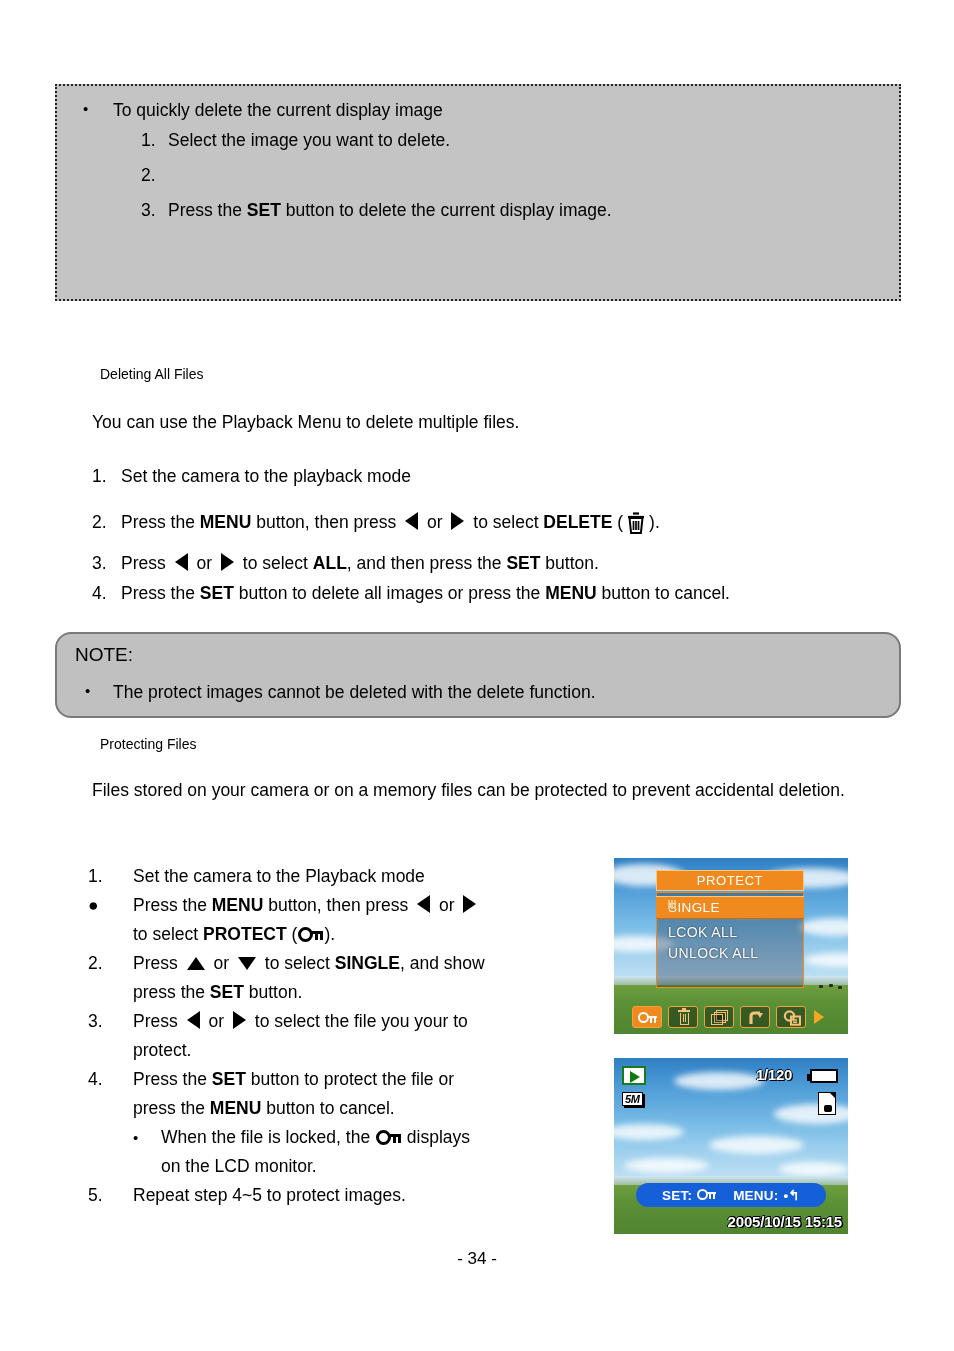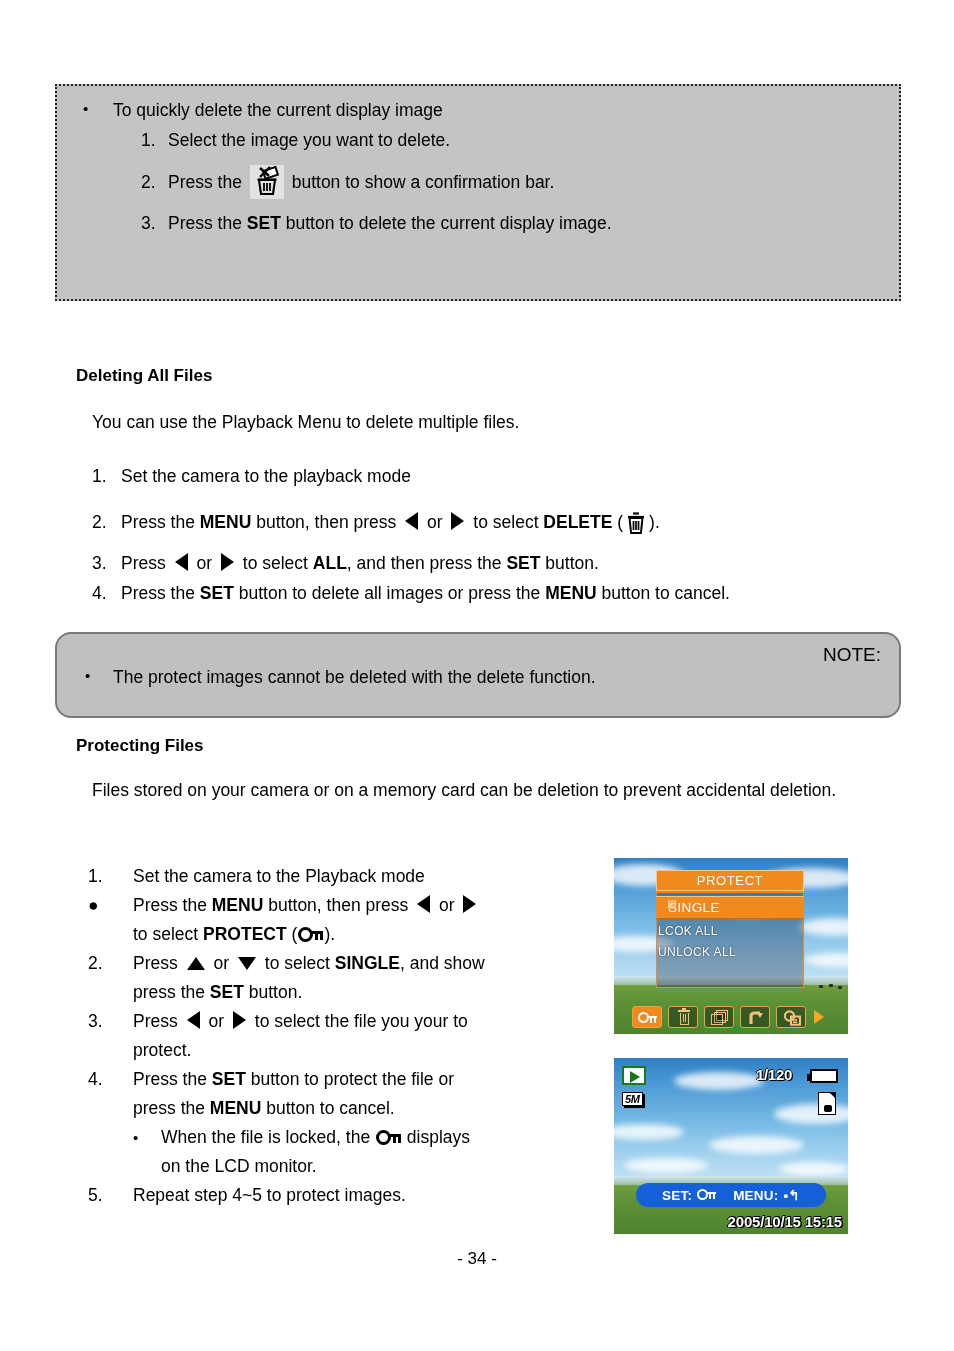--- a/index.html
+++ b/index.html
@@ -104,23 +104,23 @@
   .lock-txt .tooth2 {
     position: absolute; left: 21.6px; top: 7px;
     width: 3.2px; height: 7px; background: #000;
   }
 
   .bold { font-weight: bold; }
 
   
   .sec-head {
     position: absolute;
-    left: 76px;
-    font-size: 17px;
-    font-weight: bold;
+    left: 100px;
+    font-size: 14px;
+    font-weight: normal;
   }
   .para {
     position: absolute;
     left: 92px;
     font-size: 17.5px;
     line-height: 29px;
   }
   .olist { position: absolute; left: 92px; font-size: 17.5px; }
   .olist .row { display: flex; align-items: baseline; margin-bottom: 9px; }
   .olist .row .num { width: 29px; flex: none; }
@@ -128,21 +128,21 @@
   
   .note-box {
     position: absolute;
     left: 55px; top: 632px;
     width: 846px; height: 86px;
     background: #c0c0c0;
     border: 2px solid #7a7a7a;
     border-radius: 16px;
     padding: 10px 18px 0 18px;
   }
-  .note-title { text-align: right; font-size: 19px; margin-bottom: 1px; }
+  .note-title { text-align: left; font-size: 19px; margin-bottom: 16px; }
   .note-bullet { display: flex; font-size: 17.5px; margin-left: 10px; }
   .note-bullet .dot { width: 28px; flex: none; font-size: 15px; }
 
   
   .psteps { position: absolute; left: 88px; top: 862px; width: 470px; font-size: 17.5px; }
   .psteps .row { display: flex; align-items: baseline; line-height: 29px; }
   .psteps .row .num { width: 45px; flex: none; }
   .psteps .row .txt { flex: 1; }
   .psteps .subrow { display: flex; align-items: baseline; line-height: 29px; margin-left: 45px; }
   .psteps .subrow .dot { width: 28px; flex: none; font-size: 15px; }
@@ -198,22 +198,22 @@
     color: #fff; font-size: 13.5px; letter-spacing: .4px;
   }
   .pm-scroll {
     position: absolute; right: 3px; top: 9px;
     width: 9px; height: 9px;
     background:
       linear-gradient(90deg, #f7c98f 2px, transparent 2px) 0 0/3px 3px repeat;
     opacity: .95;
   }
   .pm-opt {
-    position: absolute; left: 1px;
-    color: #ffffff; font-size: 12px; letter-spacing: .4px;
+    position: absolute; left: 11px;
+    color: #ffffff; font-size: 14px; letter-spacing: .4px;
     text-shadow: 0 0 2px rgba(0,0,0,.7);
   }
   .pm-opt.o2 { top: 31px; }
   .pm-opt.o3 { top: 52px; }
 
   
   .pm-bar { position: absolute; left: 18px; bottom: 6px; display: flex; align-items: center; gap: 6px; }
   .pm-ic {
     width: 30px; height: 22px;
     border: 1.4px solid #f0a23c; border-radius: 3px;
@@ -335,39 +335,20 @@
 
   <div class="hint-steps">
 
     <div class="hint-step">
       <span class="num">1.</span>
       <span>Select the image you want to delete.</span>
     </div>
 
     <div class="hint-step">
       <span class="num">2.</span>
-      <span>
-        <span>Press the</span>
-        <span class="icn trash-hint">
-          <svg width="34" height="34" viewBox="0 0 34 34">
-            <g fill="none" stroke="#000" stroke-width="2.1">
-              <path d="M9 15 h16 l-2 14 h-12 z"></path>
-              <path d="M7.5 14.5 h19"></path>
-              <path d="M14 18 v8 M17 18 v8 M20 18 v8" stroke-width="1.8"></path>
-            </g>
-            <g transform="rotate(-18 20 8)">
-              <rect x="14" y="4" width="13" height="8" fill="#fff" stroke="#000" stroke-width="2"></rect>
-              <path d="M14 12 l0 0"></path>
-            </g>
-            <path d="M10 12 L20 2" stroke="#000" stroke-width="2.4"></path>
-            <path d="M10 3 L19 11" stroke="#000" stroke-width="2.4"></path>
-          </svg>
-        </span>
-        <span>button to show a confirmation bar.</span>
-      </span>
     </div>
 
     <div class="hint-step">
       <span class="num">3.</span>
       <span>
         <span>Press the</span>
         <span class="bold">SET</span>
         <span>button to delete the current display image.</span>
       </span>
     </div>
@@ -417,21 +398,21 @@
 
 <div class="note-box">
   <div class="note-title">NOTE:</div>
   <div class="note-bullet">
     <span class="dot">•</span>
     <span>The protect images cannot be deleted with the delete function.</span>
   </div>
 </div>
 
 <div class="sec-head" style="top:736px">Protecting Files</div>
-<div class="para" style="top:776px; width:790px">Files stored on your camera or on a memory card can be deletion to prevent accidental deletion.</div>
+<div class="para" style="top:776px; width:790px">Files stored on your camera or on a memory files can be protected to prevent accidental deletion.</div>
 
 <div class="psteps">
 
   <div class="row">
     <span class="num">1.</span>
     <span class="txt">Set the camera to the Playback mode</span>
   </div>
 
   <div class="row">
     <span class="num">●</span>

